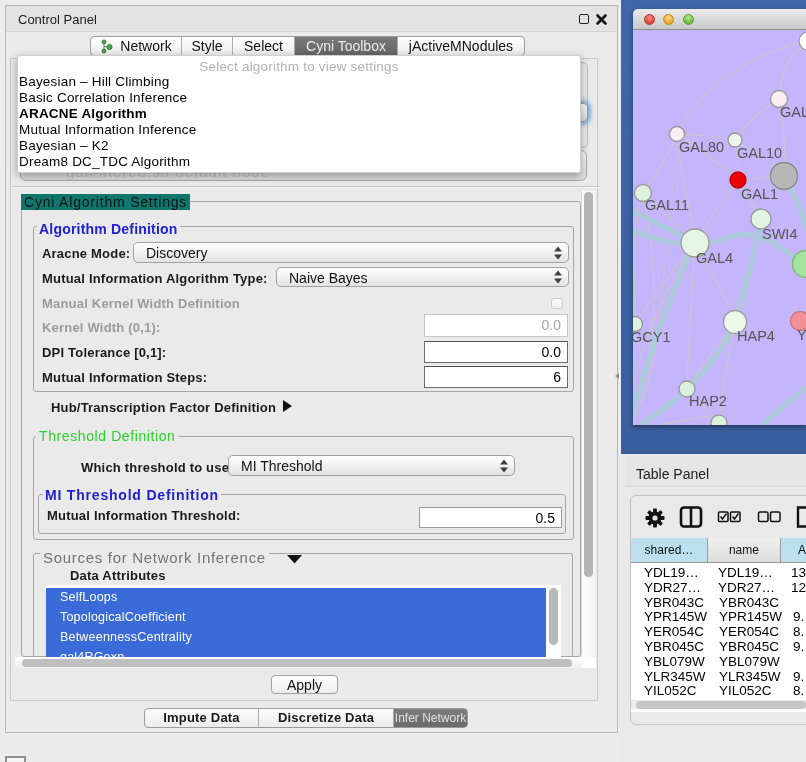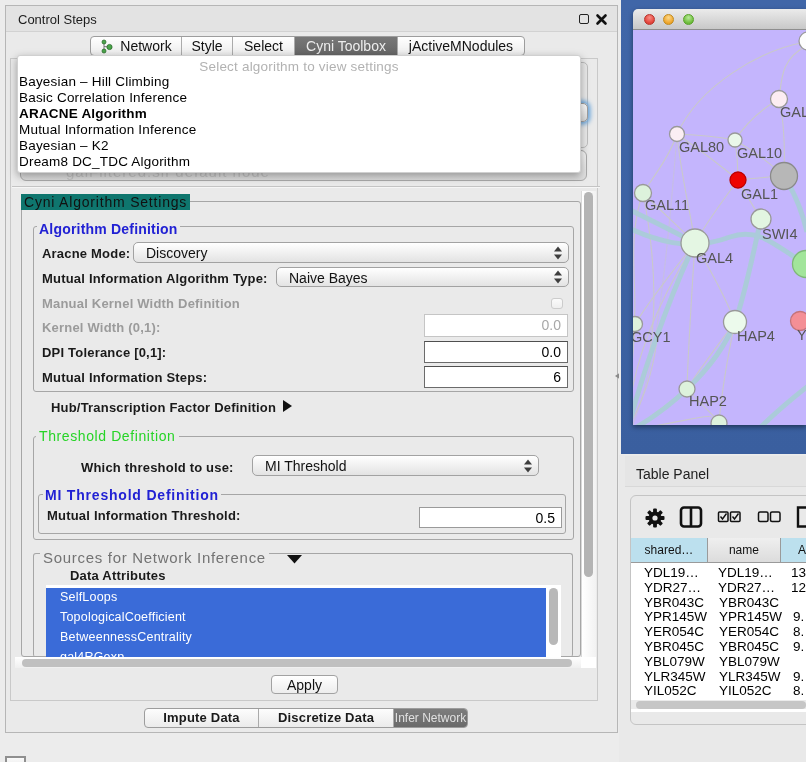--- a/index.html
+++ b/index.html
@@ -12,21 +12,21 @@
 .updn { position:absolute; right:6px; top:50%; width:8px; height:13px; transform:translateY(-50%); }
 .updn::before { content:""; position:absolute; left:0; top:0; border-left:4px solid transparent; border-right:4px solid transparent; border-bottom:5px solid #3e3e3e; }
 .updn::after { content:""; position:absolute; left:0; bottom:0; border-left:4px solid transparent; border-right:4px solid transparent; border-top:5px solid #3e3e3e; }
 .field { background:#ffffff; font-size:14px; text-align:right; padding-right:6px; line-height:20px; }
 </style>
 </head>
 <body>
 
 <div class="abs" id="cpanel" style="left:5px;top:5px;width:613px;height:728px;background:#eaeaea;border:1px solid #b6b6b6;"></div>
 <div class="abs" id="cptitle" style="left:6px;top:6px;width:611px;height:26px;background:#e3e3e3;border-bottom:1px solid #d2d2d2;"></div>
-<div class="abs" style="left:18px;top:12px;font-size:13px;color:#1c1c1c;">Control Steps</div>
+<div class="abs" style="left:18px;top:12px;font-size:13px;color:#1c1c1c;">Control Panel</div>
 
 <div class="abs" style="left:579px;top:14px;width:10px;height:10px;border:1.8px solid #222;border-radius:2px;"></div>
 <svg class="abs" style="left:595px;top:13px" width="13" height="13" viewBox="0 0 13 13">
     <path d="M2.5 2.5 L10.5 10.5 M10.5 2.5 L2.5 10.5" stroke="#111" stroke-width="2.6" stroke-linecap="round"></path>
   </svg>
 
 <div class="abs" style="left:90px;top:36px;width:435px;height:20px;border:1px solid #9d9d9d;border-radius:4px;background:linear-gradient(#ffffff,#ececec);overflow:hidden;display:flex;">
   <div style="width:91px;display:flex;align-items:center;justify-content:center;border-right:1px solid #ababab;">
     <svg width="15" height="15" viewBox="0 0 15 15" style="margin-right:5px;">
       <path d="M4 3 L4 12 M4 7.5 L9 8" stroke="#777" stroke-width="1"></path>
@@ -89,21 +89,21 @@
 
 <div class="abs b13" style="left:51px;top:400px;">Hub/Transcription Factor Definition</div>
 <svg class="abs" style="left:281px;top:399px;" width="12" height="14" viewBox="0 0 12 14">
     <path d="M2 1 L11 7 L2 13 Z" fill="#111"></path>
   </svg>
 
 <div class="abs" style="left:33px;top:436px;width:541px;height:104px;border:1px solid #a6a6a6;border-radius:3px;"></div>
 <div class="abs" style="left:36px;top:428px;background:#eaeaea;padding:0 3px;font-size:14px;letter-spacing:0.6px;color:#27d427;">Threshold Definition</div>
 
 <div class="abs b13" style="left:81px;top:460px;">Which threshold to use:</div>
-<div class="abs combo" style="left:252px;top:455px;width:287px;height:21px;">
+<div class="abs combo" style="left:228px;top:455px;width:287px;height:21px;">
   <span>MI Threshold</span>
     <span class="updn"></span>
 </div>
 
 <div class="abs" style="left:38px;top:494px;width:528px;height:40px;border:1px solid #a6a6a6;border-radius:3px;"></div>
 <div class="abs" style="left:43px;top:487px;background:#eaeaea;padding:0 2px;font-size:14px;font-weight:bold;letter-spacing:0.8px;color:#2121d4;">MI Threshold Definition</div>
 <div class="abs b13" style="left:47px;top:508px;">Mutual Information Threshold:</div>
 <div class="abs field" style="left:419px;top:507px;width:143px;height:21px;border:1px solid #9a9a9a;color:#000;padding-left:48px;">0.5</div>
 
 <div class="abs" style="left:33px;top:553px;width:540px;height:104px;border:1px solid #a6a6a6;border-radius:3px;border-bottom:none;"></div>

